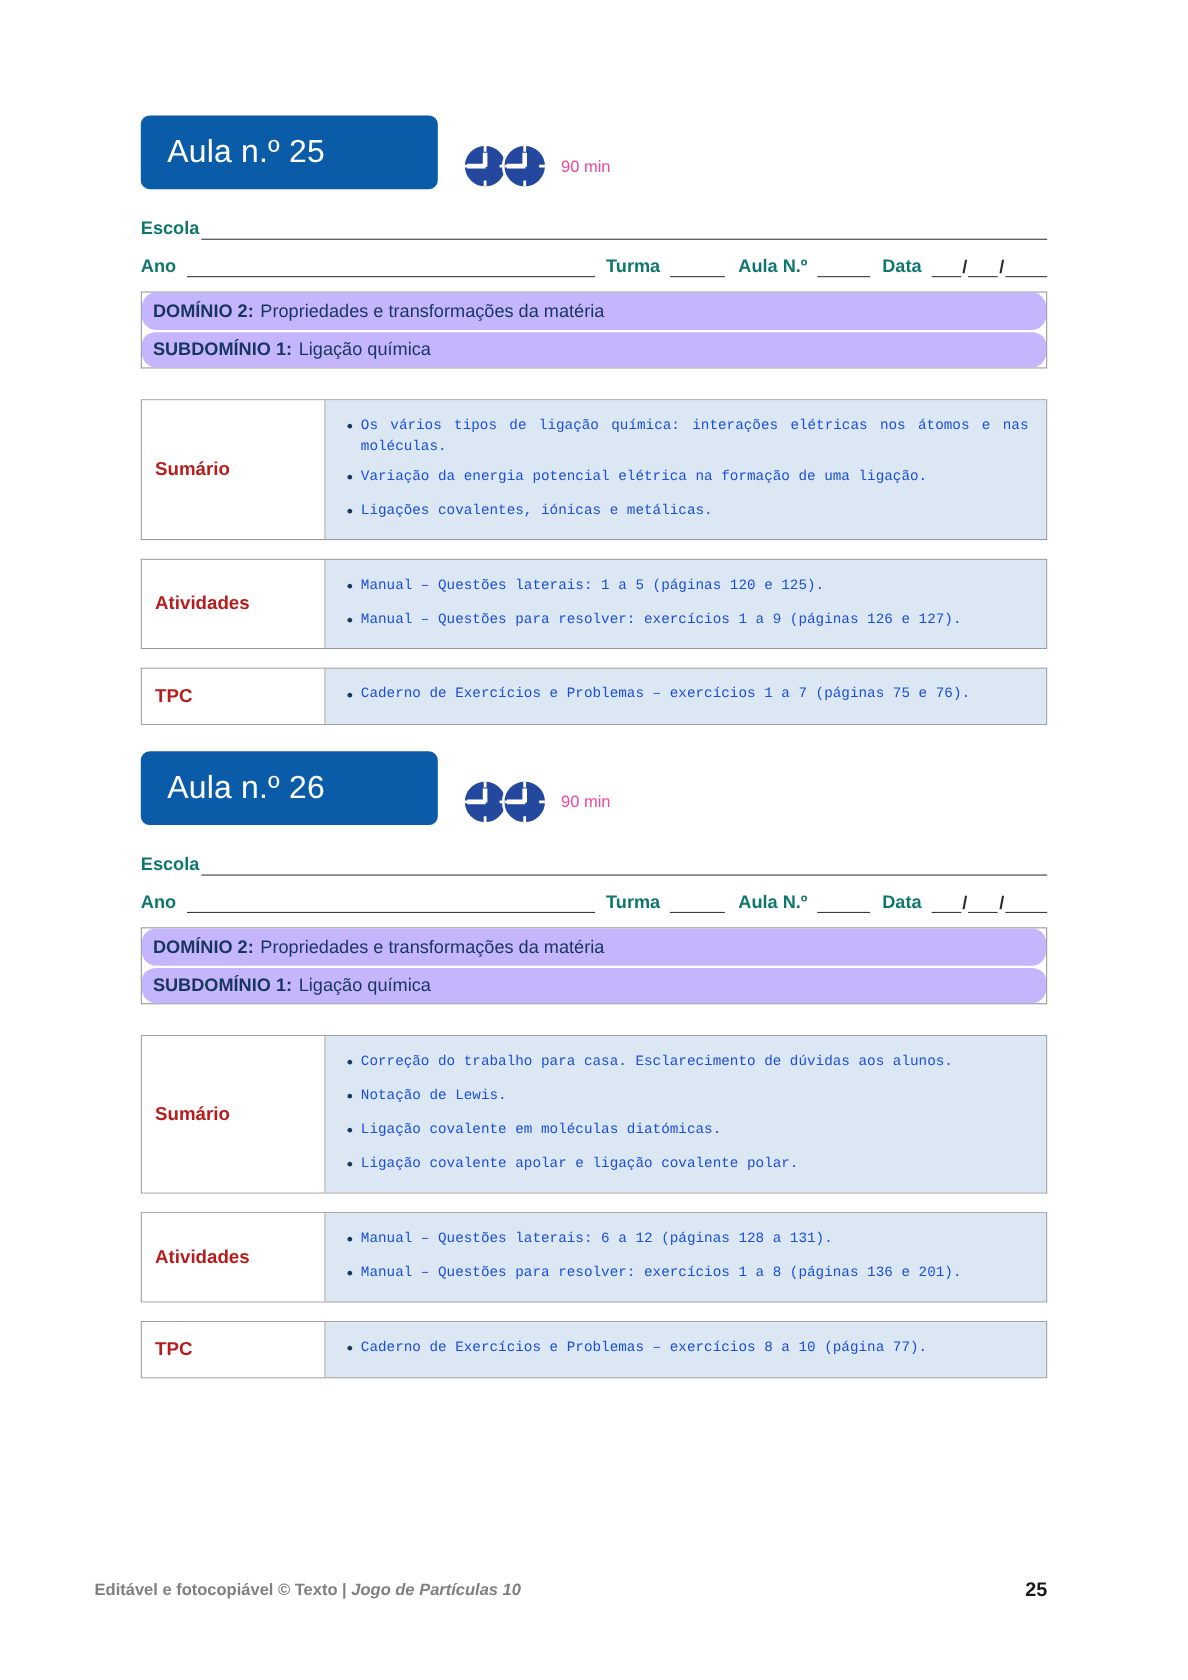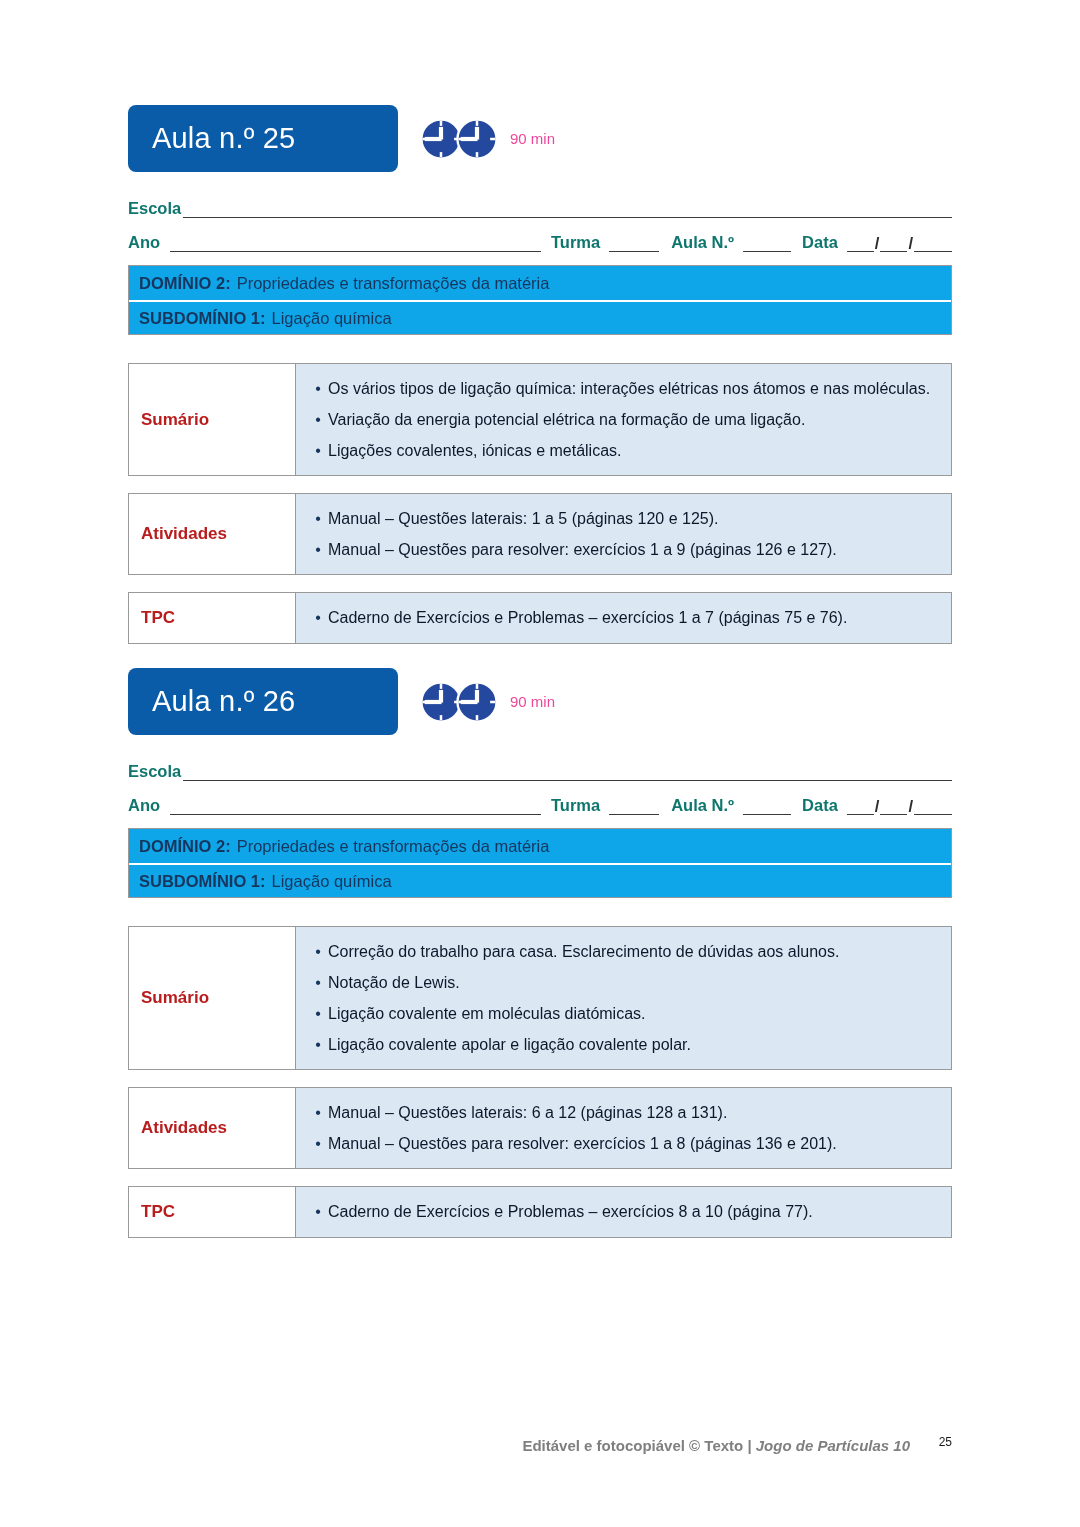--- a/index.html
+++ b/index.html
@@ -10,21 +10,21 @@
     background:#ffffff;
     font-family:"Liberation Sans", sans-serif;
     overflow:hidden;
   }
   .content {
     position:absolute; left:128px; top:0; width:824px;
     padding-top:105px;
   }
 
   
-  .lesson-header { display:flex; align-items:center; height:67px; }
+  .lesson-header { display:flex; align-items:flex-end; height:67px; }
   .title-box {
     width:270px; height:67px;
     background:#0b5ca8;
     border-radius:8px;
     display:flex; align-items:center;
     padding-left:24px;
     color:#ffffff; font-size:29px; letter-spacing:0.2px;
   }
   .clocks { display:flex; align-items:center; margin-left:22px; }
   .clock { width:42px; height:42px; display:block; }
@@ -42,23 +42,23 @@
   .blank.turma-b { width:50px; margin-left:9px; margin-right:12px; }
   .blank.aula-b { width:48px; margin-left:9px; margin-right:11px; }
   .blank.d1 { width:27px; margin-left:9px; }
   .blank.d2 { width:27px; }
   .blank.d3 { width:38px; }
   .slash { font-size:16.5px; font-weight:600; color:#2b2b2b; padding:0 1px; line-height:1.1; }
 
   
   .domain-box { margin-top:13px; border:1px solid #999999; }
   .domain-row {
-    background:#0ea5e9;
+    background:#c4b5fd;
     height:34px; display:flex; align-items:center;
-    padding-left:10px; font-size:16.5px; color:#17365d;
+    padding-left:10px; font-size:16.5px; color:#17365d;border-radius:13px;
   }
   .domain-row + .domain-row { border-top:2px solid #ffffff; }
   .domain-row b { font-weight:700; margin-right:6px; white-space:nowrap; }
 
   
   .sec-table { display:flex; border:1px solid #999999; margin-top:17px; }
   .sec-table.first { margin-top:28px; }
   .sec-label {
     width:167px; flex:0 0 167px;
     background:#ffffff; border-right:1px solid #999999;
@@ -69,40 +69,41 @@
   .sec-content {
     flex:1; background:#dbe8f4;
     padding:9px 16px 9px 12px;
     display:flex; flex-direction:column; justify-content:center;
   }
   .sec-content.tall { min-height:110px; }
   .sec-content.short { min-height:50px; }
   .bullet { display:flex; margin:3.5px 0; }
   .dot { width:20px; flex:0 0 20px; color:#17365d; font-size:16px; line-height:1.5; text-align:center; }
   .btext {
-    flex:1; font-size:16px; color:#0f172a; line-height:1.5;
+    flex:1; font-size:13px; color:#1d4ed8; line-height:1.5;
     text-align:justify;
+    font-family:Liberation Mono, monospace;
   }
 
   .lesson + .lesson { margin-top:24px; }
 
   
   .footer {
     position:absolute; left:128px; width:824px; top:1437px;
     height:24px;
   }
   .credit {
-    position:absolute; left:0; right:0; text-align:right;
+    position:absolute; left:0; right:0; text-align:left;
     font-size:15px; font-weight:700; color:#7f7f7f;
     transform:translateX(-42px);
   }
   .credit .italic { font-style:italic; }
   .pagenum {
     position:absolute; right:0; top:-2px;
-    font-size:12px; font-weight:400; color:#1a1a1a;
+    font-size:18px; font-weight:700; color:#1a1a1a;
   }
 </style>
 </head>
 <body>
 
 <div class="page">
   <div class="content">
 
     <div class="lesson">
       <div class="lesson-header">

